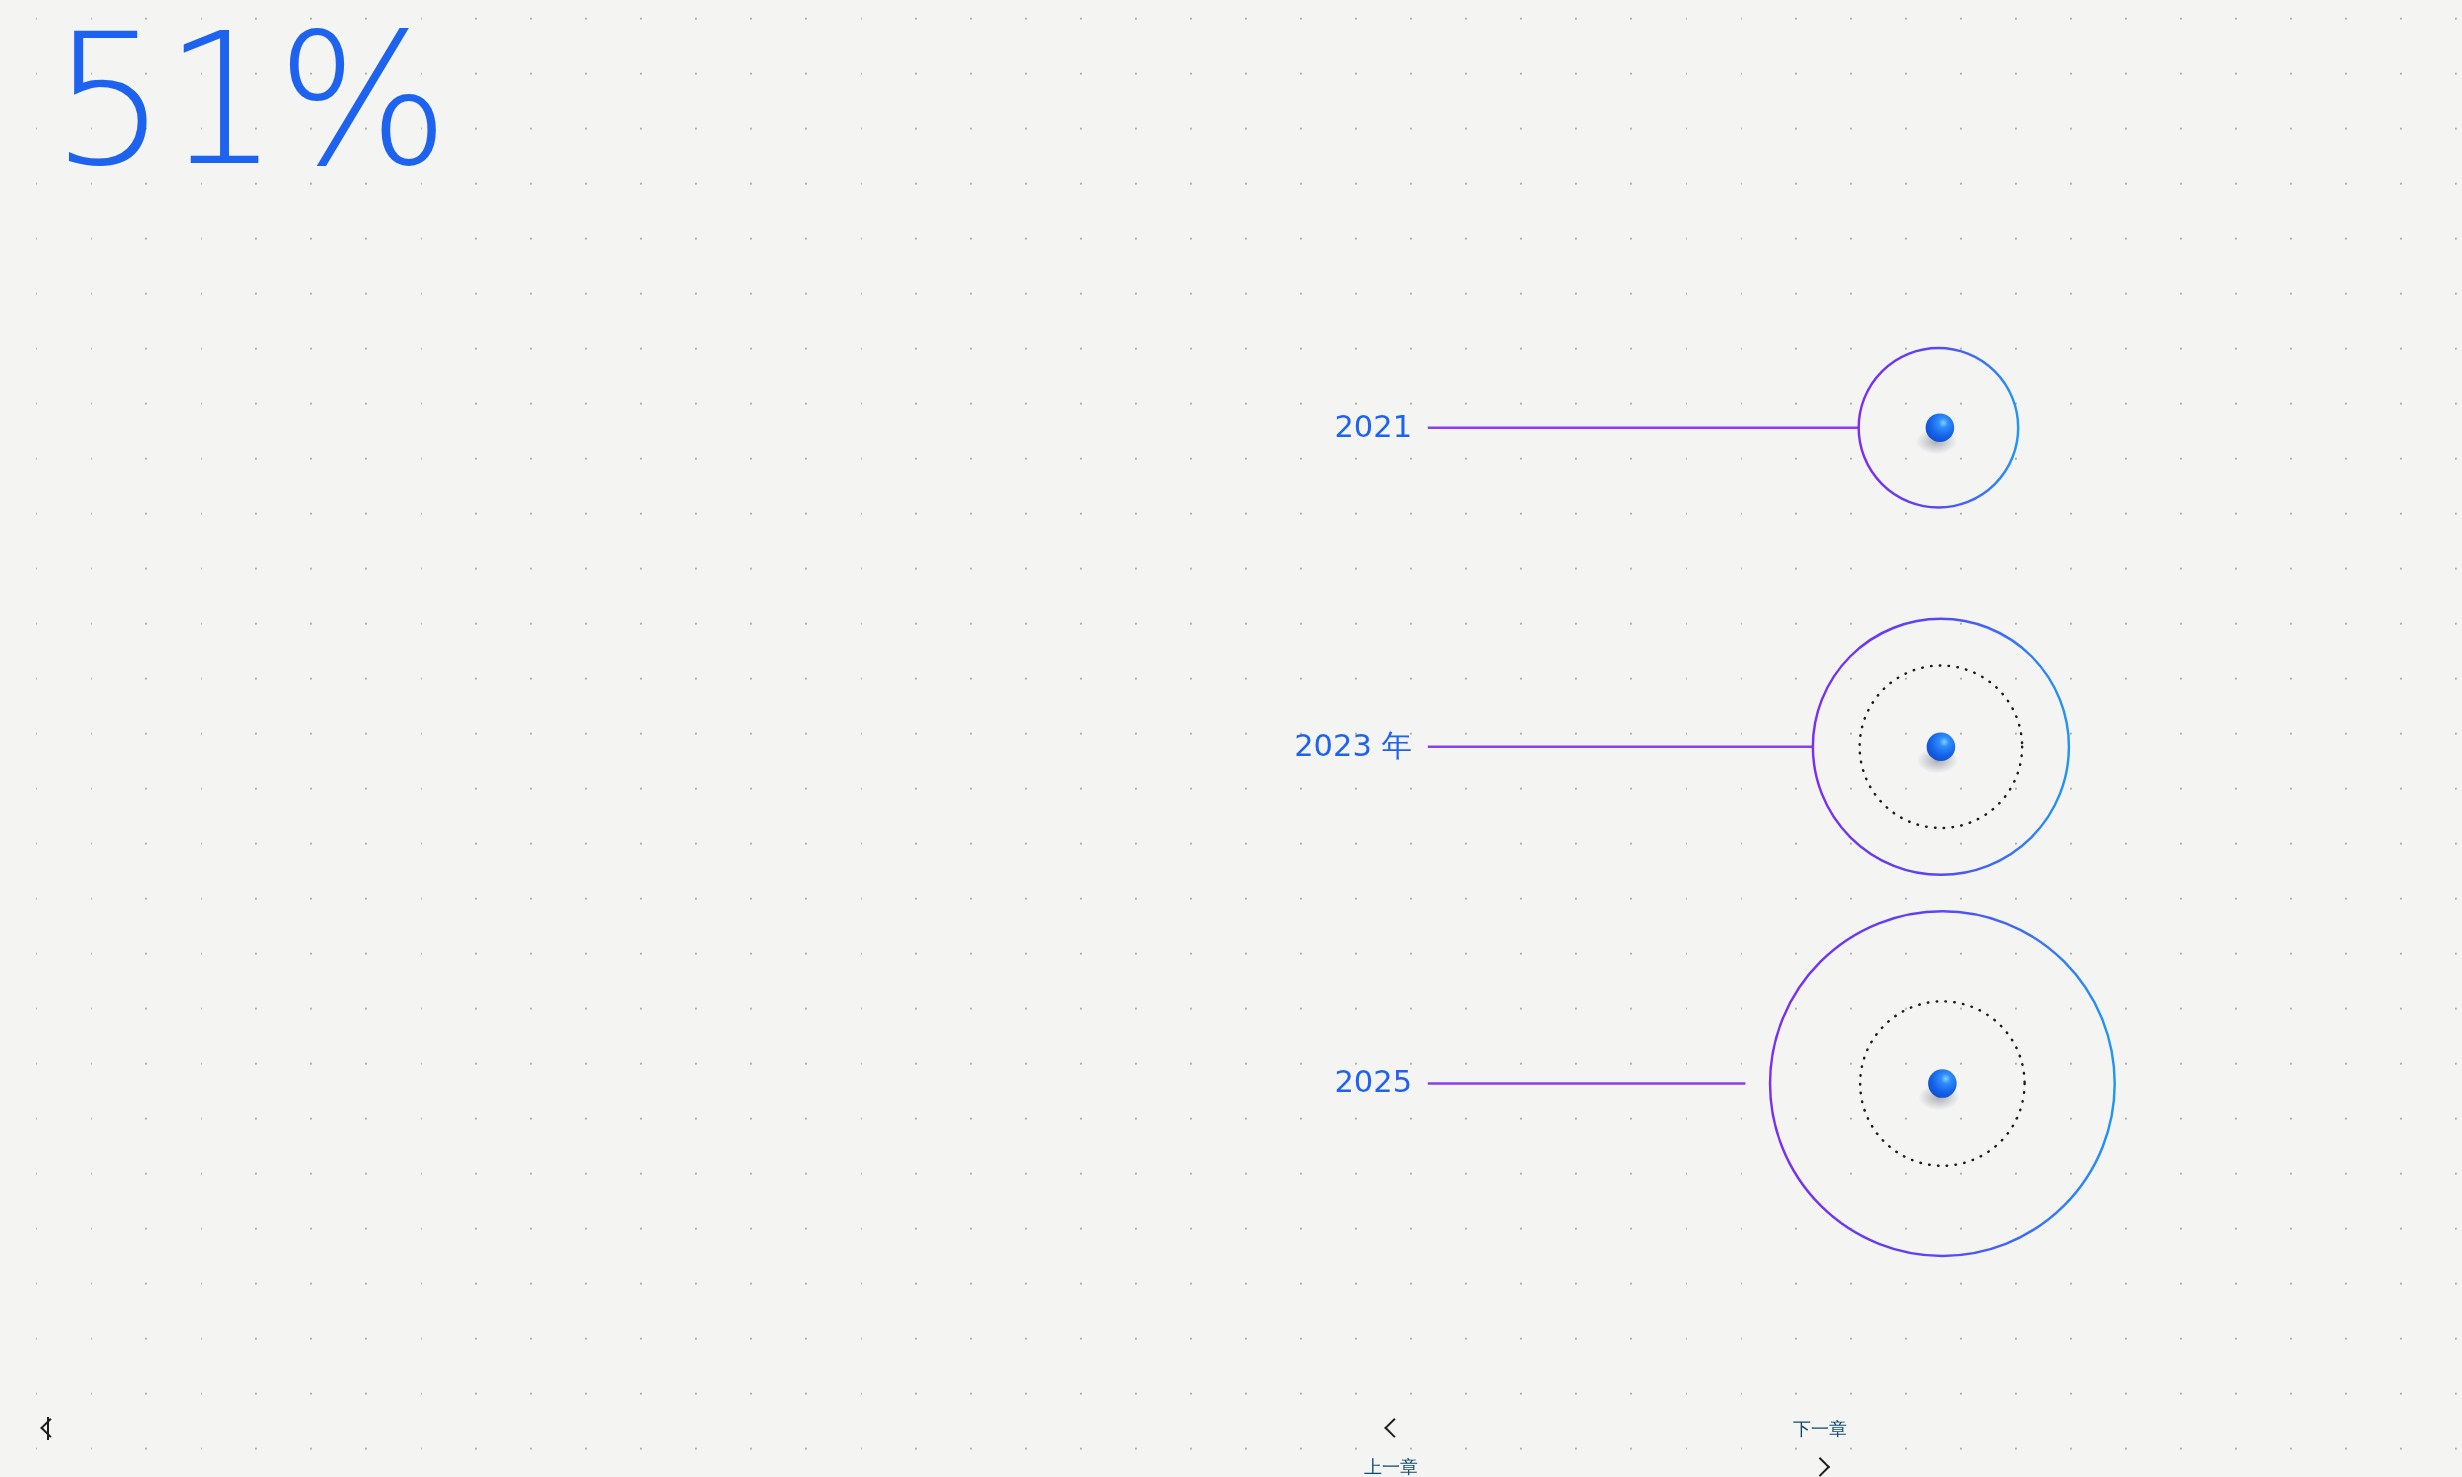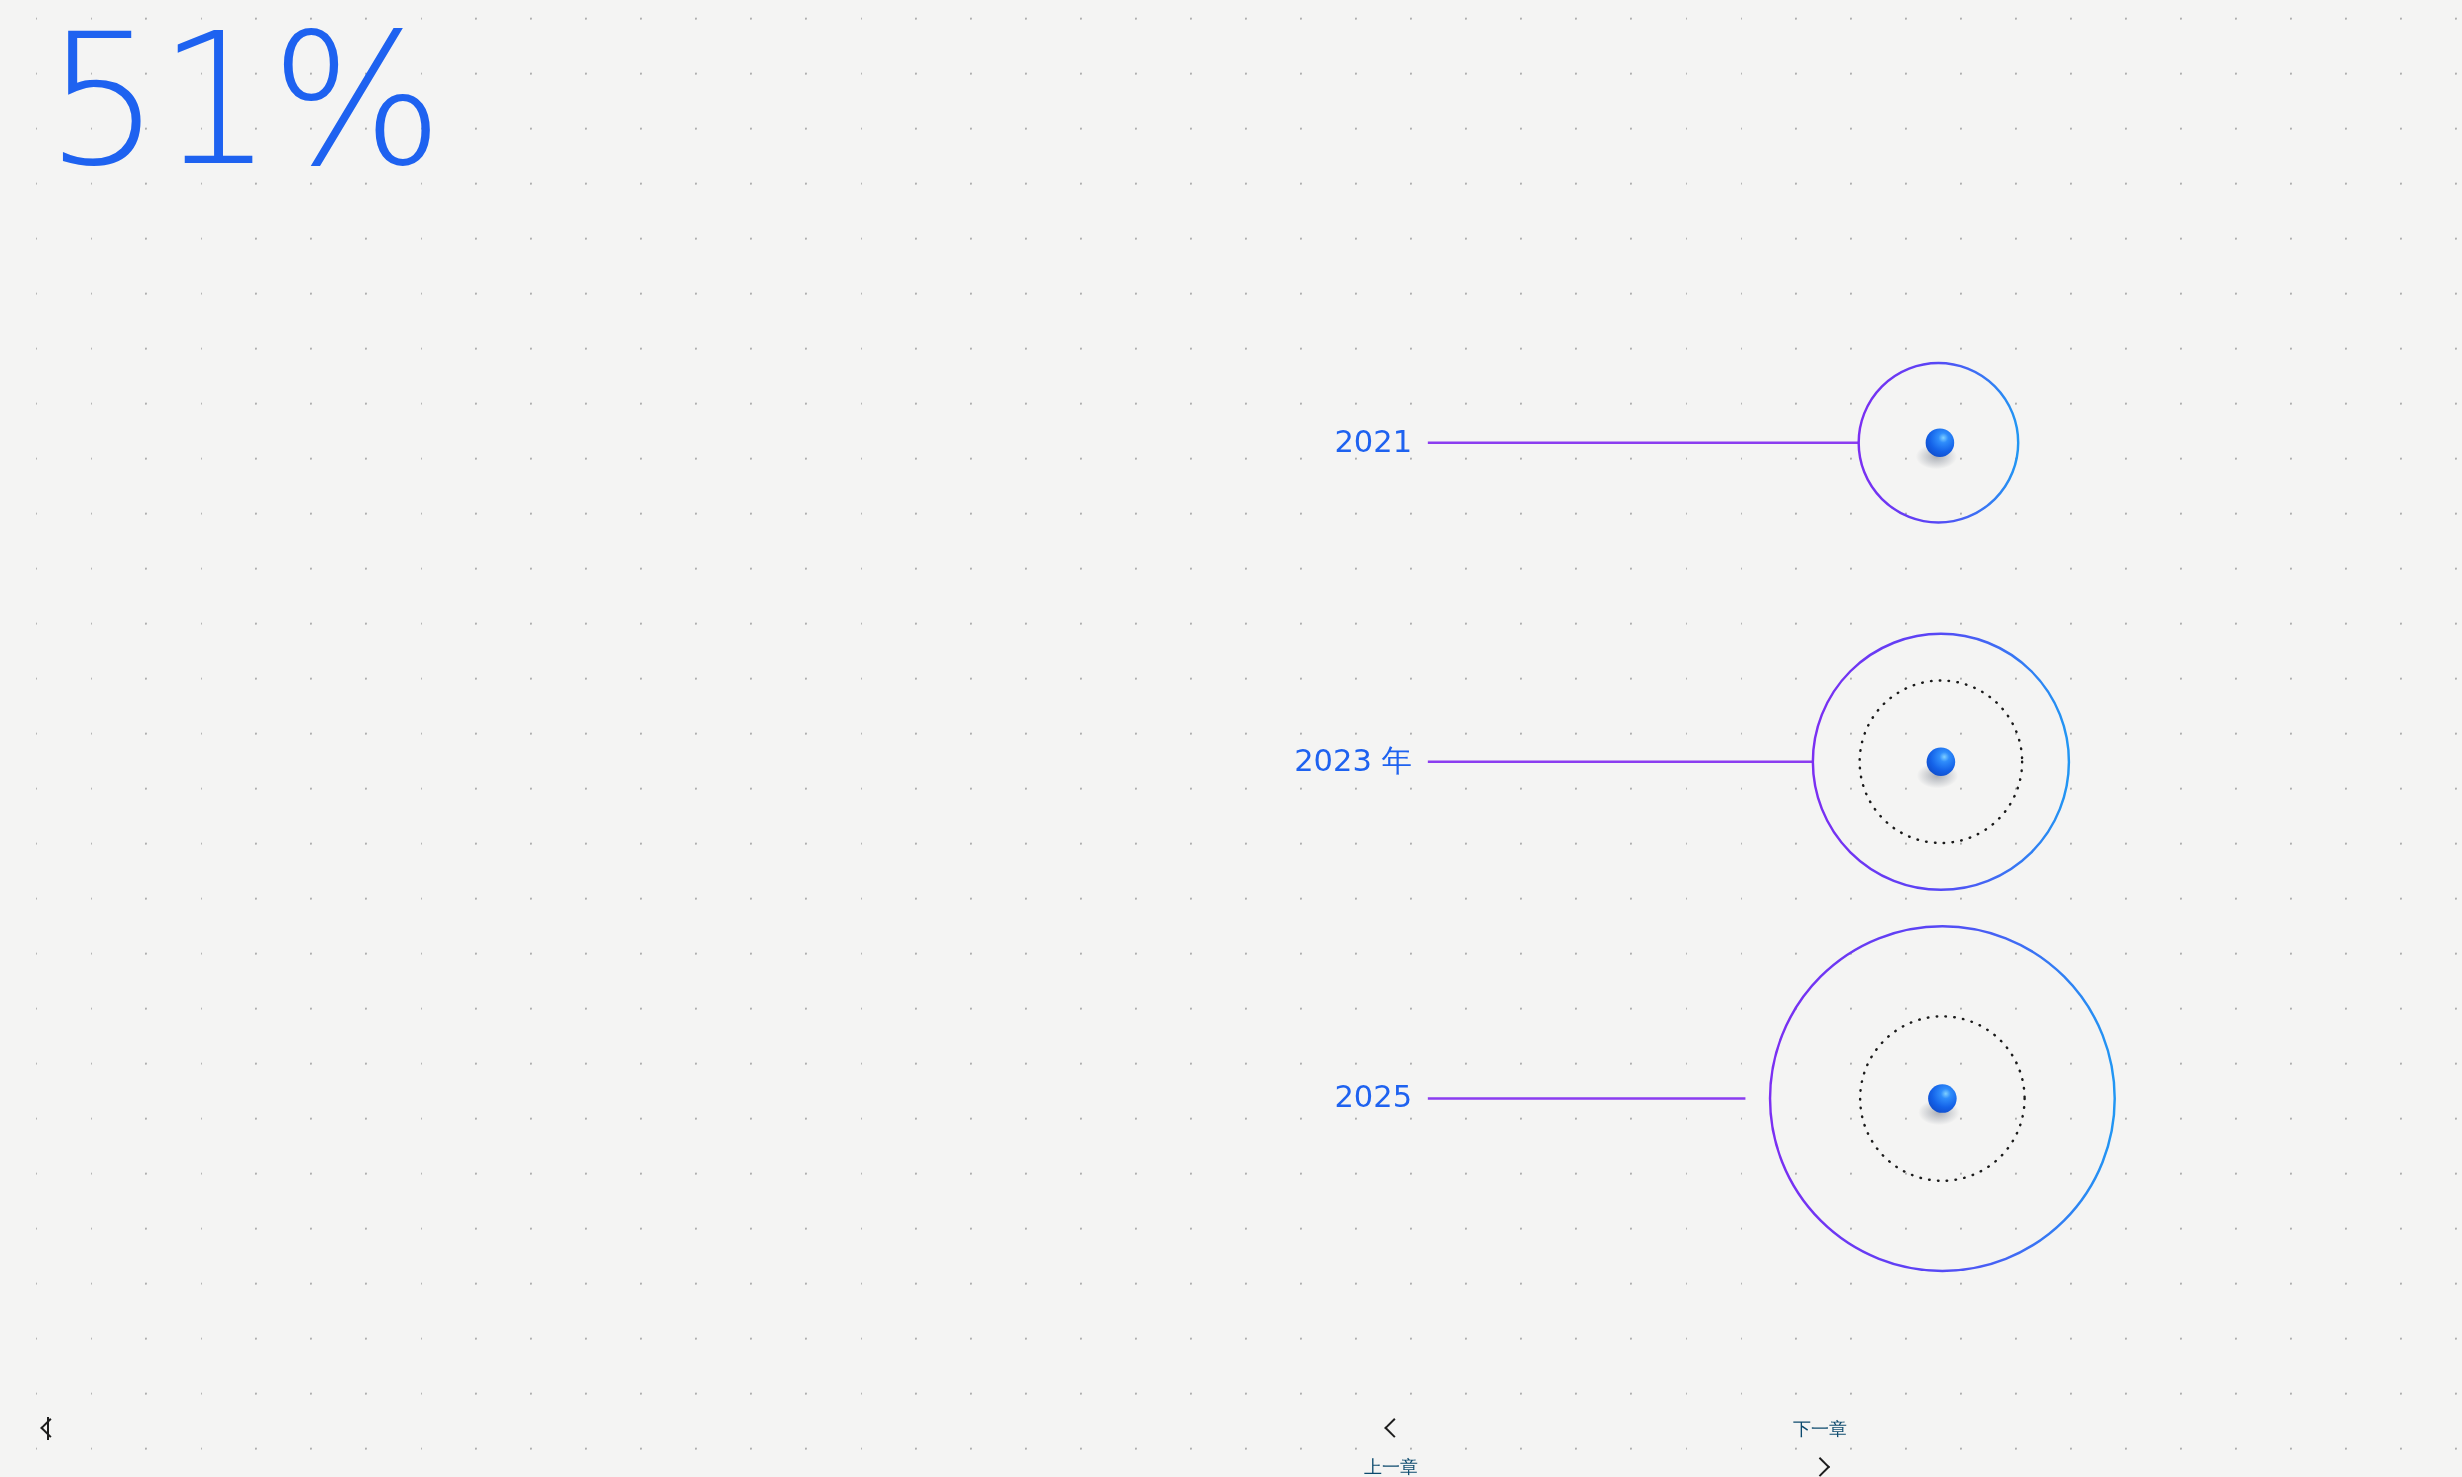--- a/index.html
+++ b/index.html
@@ -21,21 +21,21 @@
     inset: 0;
     background-image:
       radial-gradient(circle at 0.9px 0.9px, rgba(120,120,120,0.55) 0.8px, rgba(0,0,0,0) 1px);
     background-size: 55px 55px;
     background-position: 35px 17.7px;
     pointer-events: none;
   }
   
   #left-col {
     position: absolute;
-    left: 45px;
+    left: 51px;
     top: 0;
     width: 837px;
     height: 100%;
     text-align: right;
   }
   #headline {
     position: absolute;
     left: 0;
     top: 8.9px;
     font-size: 182px;
@@ -62,21 +62,21 @@
     color: #1e62f0;
     font-size: 21.7px;
     vertical-align: super;
     line-height: 0;
     margin-left: 1px;
   }
   
   #diagram {
     position: absolute;
     left: 1280px;
-    top: 295px;
+    top: 280px;
     width: 985px;
     height: 1034px;
   }
   #diagram svg { display: block; }
   
   #footer {
     position: absolute;
     left: 0;
     bottom: 0;
     width: 100%;

